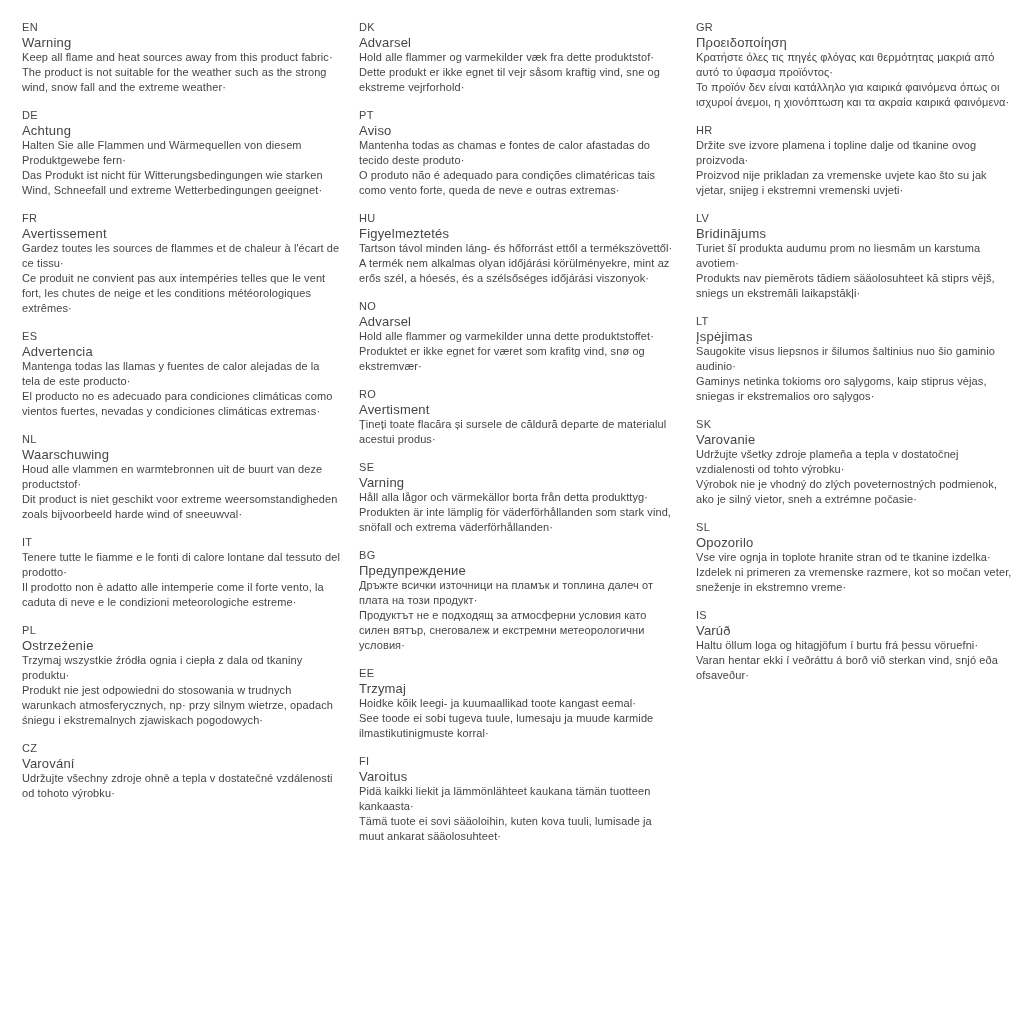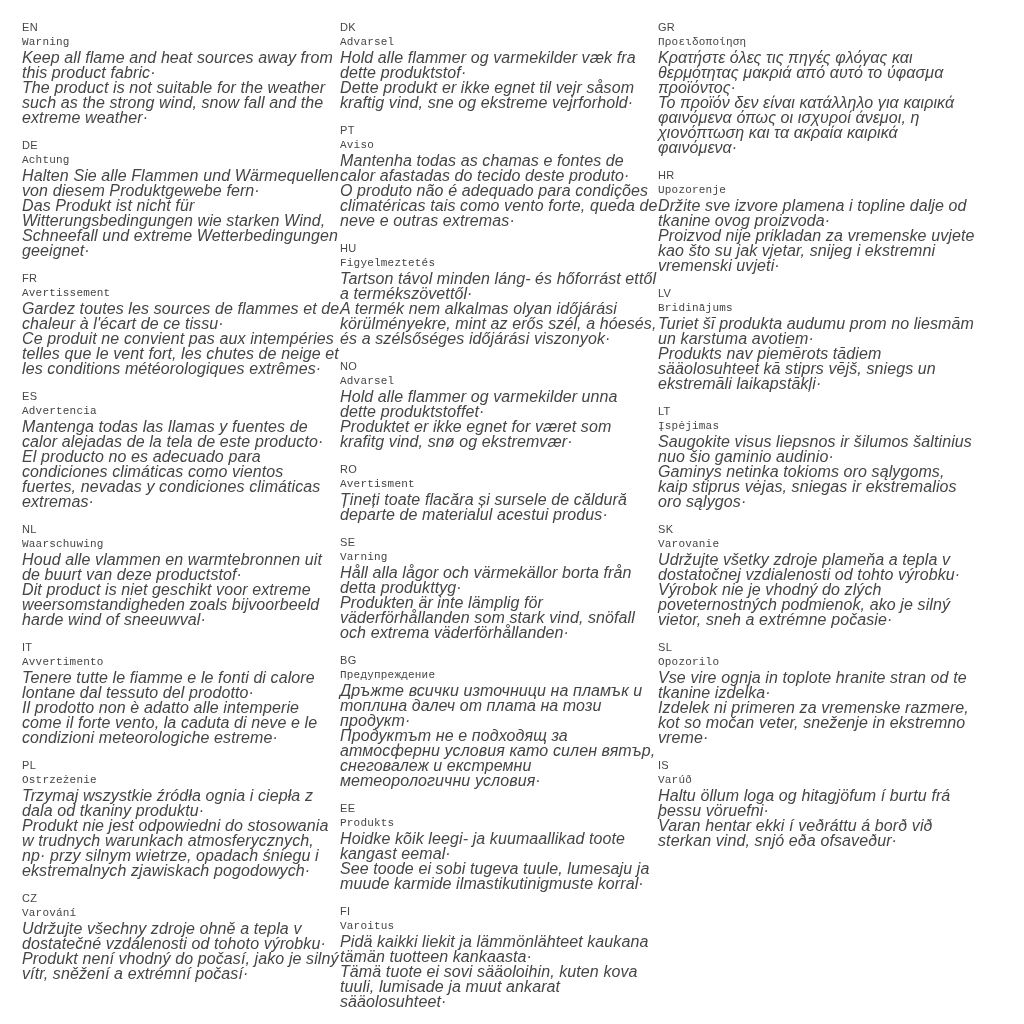--- a/index.html
+++ b/index.html
@@ -10,47 +10,45 @@
   body {
     width: 1024px;
     height: 1024px;
     font-family: "Liberation Sans", sans-serif;
     color: #454545;
     overflow: hidden;
   }
   .page {
     display: flex;
     padding: 20px 14px 0 22px;
-    gap: 0;
+    gap: 19px;
     box-sizing: border-box;
     width: 1024px;
   }
   .col {
     width: 318px;
     flex: 0 0 318px;
   }
   .entry {
     margin-bottom: 13px;
   }
   .code {
     font-size: 11px;
     line-height: 15px;
     letter-spacing: 0.3px;
   }
   .title {
+    font-size: 13px;
+    line-height: 15px;
+    letter-spacing: 0.2px;
+  }
+  .body {
     font-size: 11px;
     line-height: 15px;
-    letter-spacing: 0.2px;
-    font-family: Liberation Mono, monospace;
-  }
-  .body {
-    font-size: 16px;
-    line-height: 15px;
     letter-spacing: 0.1px;
-    font-style: italic;
   }
 </style>
 </head>
 <body>
 
 <main class="page">
   <section class="col">
       <article class="entry">
         <div class="code">EN</div>
         <div class="title">Warning</div>
@@ -76,35 +74,33 @@
         <div class="body">El producto no es adecuado para condiciones climáticas como vientos fuertes, nevadas y condiciones climáticas extremas·</div>
       </article>
       <article class="entry">
         <div class="code">NL</div>
         <div class="title">Waarschuwing</div>
         <div class="body">Houd alle vlammen en warmtebronnen uit de buurt van deze productstof·</div>
         <div class="body">Dit product is niet geschikt voor extreme weersomstandigheden zoals bijvoorbeeld harde wind of sneeuwval·</div>
       </article>
       <article class="entry">
         <div class="code">IT</div>
-        <div class="title">Avvertimento</div>
         <div class="body">Tenere tutte le fiamme e le fonti di calore lontane dal tessuto del prodotto·</div>
         <div class="body">Il prodotto non è adatto alle intemperie come il forte vento, la caduta di neve e le condizioni meteorologiche estreme·</div>
       </article>
       <article class="entry">
         <div class="code">PL</div>
         <div class="title">Ostrzeżenie</div>
         <div class="body">Trzymaj wszystkie źródła ognia i ciepła z dala od tkaniny produktu·</div>
         <div class="body">Produkt nie jest odpowiedni do stosowania w trudnych warunkach atmosferycznych, np· przy silnym wietrze, opadach śniegu i ekstremalnych zjawiskach pogodowych·</div>
       </article>
       <article class="entry">
         <div class="code">CZ</div>
         <div class="title">Varování</div>
         <div class="body">Udržujte všechny zdroje ohně a tepla v dostatečné vzdálenosti od tohoto výrobku·</div>
-        <div class="body">Produkt není vhodný do počasí, jako je silný vítr, sněžení a extrémní počasí·</div>
       </article>
     </section>
   <section class="col">
       <article class="entry">
         <div class="code">DK</div>
         <div class="title">Advarsel</div>
         <div class="body">Hold alle flammer og varmekilder væk fra dette produktstof·</div>
         <div class="body">Dette produkt er ikke egnet til vejr såsom kraftig vind, sne og ekstreme vejrforhold·</div>
       </article>
       <article class="entry">
@@ -137,41 +133,40 @@
         <div class="body">Produkten är inte lämplig för väderförhållanden som stark vind, snöfall och extrema väderförhållanden·</div>
       </article>
       <article class="entry">
         <div class="code">BG</div>
         <div class="title">Предупреждение</div>
         <div class="body">Дръжте всички източници на пламък и топлина далеч от плата на този продукт·</div>
         <div class="body">Продуктът не е подходящ за атмосферни условия като силен вятър, снеговалеж и екстремни метеорологични условия·</div>
       </article>
       <article class="entry">
         <div class="code">EE</div>
-        <div class="title">Produkts</div>
+        <div class="title">Trzymaj</div>
         <div class="body">Hoidke kõik leegi- ja kuumaallikad toote kangast eemal·</div>
         <div class="body">See toode ei sobi tugeva tuule, lumesaju ja muude karmide ilmastikutinigmuste korral·</div>
       </article>
       <article class="entry">
         <div class="code">FI</div>
         <div class="title">Varoitus</div>
         <div class="body">Pidä kaikki liekit ja lämmönlähteet kaukana tämän tuotteen kankaasta·</div>
         <div class="body">Tämä tuote ei sovi sääoloihin, kuten kova tuuli, lumisade ja muut ankarat sääolosuhteet·</div>
       </article>
     </section>
   <section class="col">
       <article class="entry">
         <div class="code">GR</div>
         <div class="title">Προειδοποίηση</div>
         <div class="body">Κρατήστε όλες τις πηγές φλόγας και θερμότητας μακριά από αυτό το ύφασμα προϊόντος·</div>
         <div class="body">Το προϊόν δεν είναι κατάλληλο για καιρικά φαινόμενα όπως οι ισχυροί άνεμοι, η χιονόπτωση και τα ακραία καιρικά φαινόμενα·</div>
       </article>
       <article class="entry">
         <div class="code">HR</div>
-        <div class="title">Upozorenje</div>
         <div class="body">Držite sve izvore plamena i topline dalje od tkanine ovog proizvoda·</div>
         <div class="body">Proizvod nije prikladan za vremenske uvjete kao što su jak vjetar, snijeg i ekstremni vremenski uvjeti·</div>
       </article>
       <article class="entry">
         <div class="code">LV</div>
         <div class="title">Bridinājums</div>
         <div class="body">Turiet šī produkta audumu prom no liesmām un karstuma avotiem·</div>
         <div class="body">Produkts nav piemērots tādiem sääolosuhteet kā stiprs vējš, sniegs un ekstremāli laikapstākļi·</div>
       </article>
       <article class="entry">

